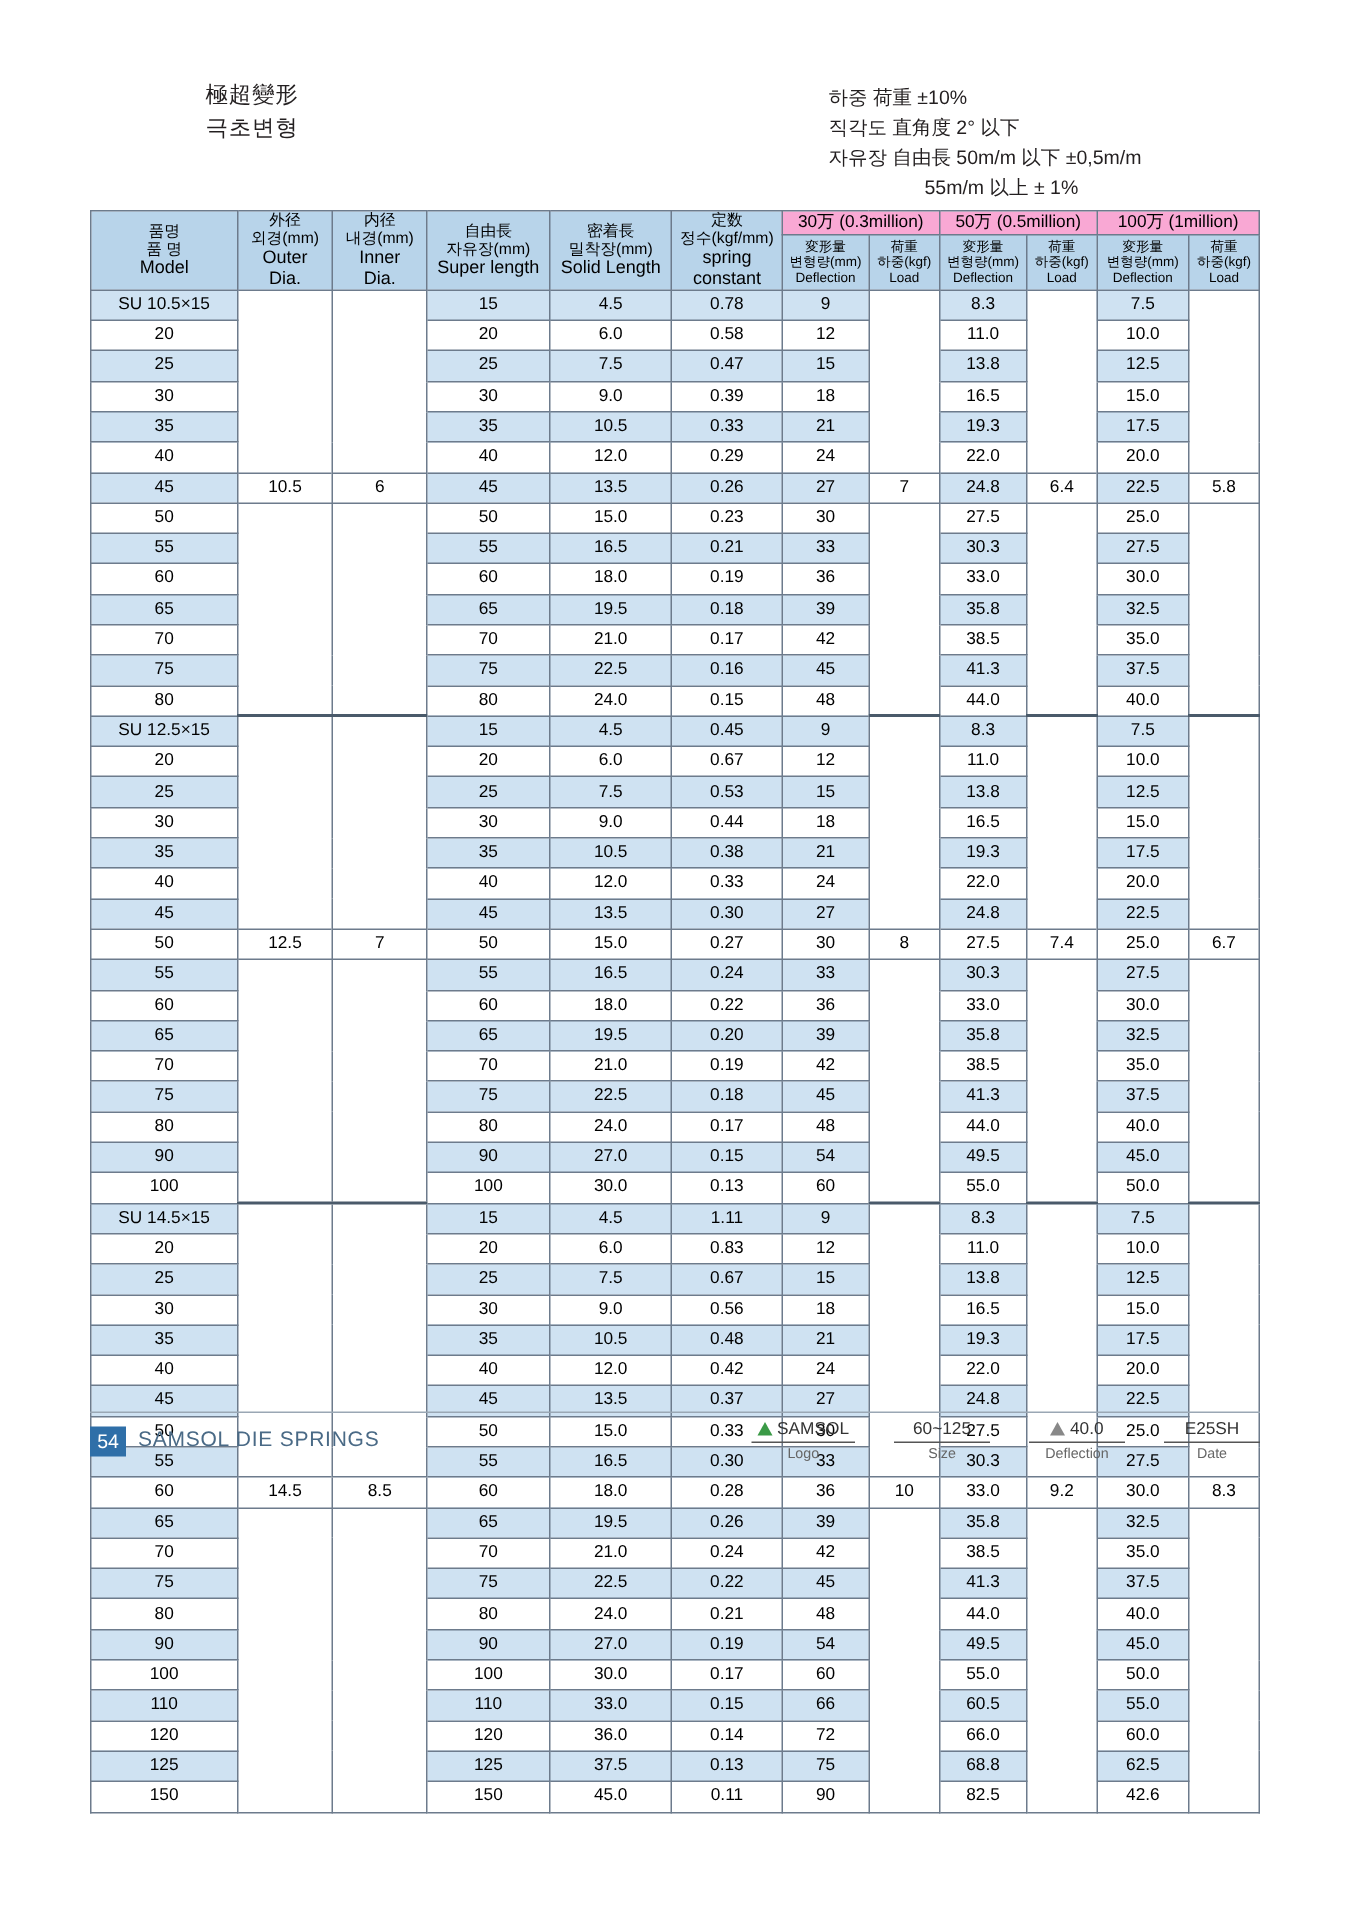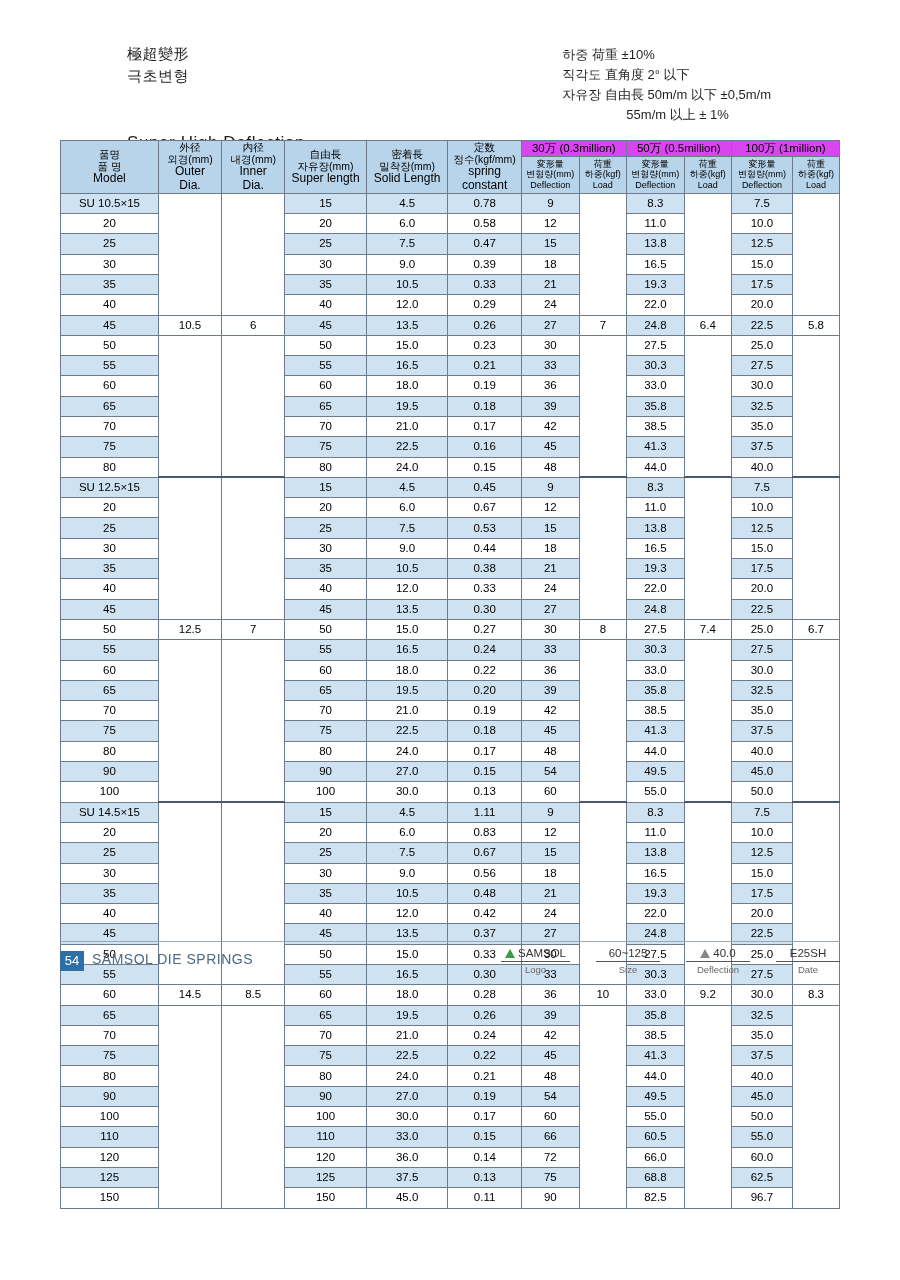--- a/index.html
+++ b/index.html
@@ -8,21 +8,21 @@
     background:#ffffff;
     font-family:"Liberation Sans", sans-serif;
     color:#000;
     position:relative;
     overflow:hidden;
   }
   .page{
     position:relative;
     width:900px;height:1011px;
     box-sizing:border-box;
-    padding:7px;
+    padding:17px;
   }
   
   .header{
     position:relative;
     height:120px;
     margin:0 60px;
   }
   .hdr-left{
     position:absolute;left:60px;top:36px;
     line-height:1.45;
@@ -76,21 +76,21 @@
     font-weight:normal;
   }
   thead th{
     background:#b8d4ea;
     font-size:11px;
     padding:2px 1px;
   }
   thead th .ko{display:block;font-size:10.5px;}
   thead th .small{display:block;font-size:9px;line-height:1.2;}
   thead th .big{display:block;font-size:12px;}
-  .grp{font-size:11.5px;background:#d946ef;}
+  .grp{font-size:11.5px;background:#f9a8d4;}
 
   tbody td{height:19.3px;font-size:11.5px;}
   td.model{text-align:center;font-size:11.5px;}
   td.model.alt{background:#cfe2f2;}
   td.free, td.solid{background:transparent;}
   tr.alt td.free, tr.alt td.solid{background:#cfe2f2;}
   tr.alt td.defl1, tr.alt td.defl2, tr.alt td.defl3{background:#cfe2f2;}
   tr.alt td.konst{background:#cfe2f2;}
   .thickTop td{border-top:2px solid #4a5a6a;}
 
@@ -959,21 +959,21 @@
             <td class="model">150</td>
             <td style="border-top: none; border-bottom: 1px solid rgb(109, 123, 140);"></td>
             <td style="border-top: none; border-bottom: 1px solid rgb(109, 123, 140);"></td>
             <td class="free">150</td>
             <td class="solid">45.0</td>
             <td class="konst">0.11</td>
             <td class="defl1">90</td>
             <td style="border-top: none; border-bottom: 1px solid rgb(109, 123, 140);"></td>
             <td class="defl2">82.5</td>
             <td style="border-top: none; border-bottom: 1px solid rgb(109, 123, 140);"></td>
-            <td class="defl3">96.7</td>
+            <td class="defl3">42.6</td>
             <td style="border-top: none; border-bottom: 1px solid rgb(109, 123, 140);"></td>
           </tr>
         </tbody>
     </table>
   </div>
 
   <div class="footer">
     <div class="foot-line"></div>
     <div class="pagebox">54</div>
     <div class="footname">SAMSOL DIE SPRINGS</div>

